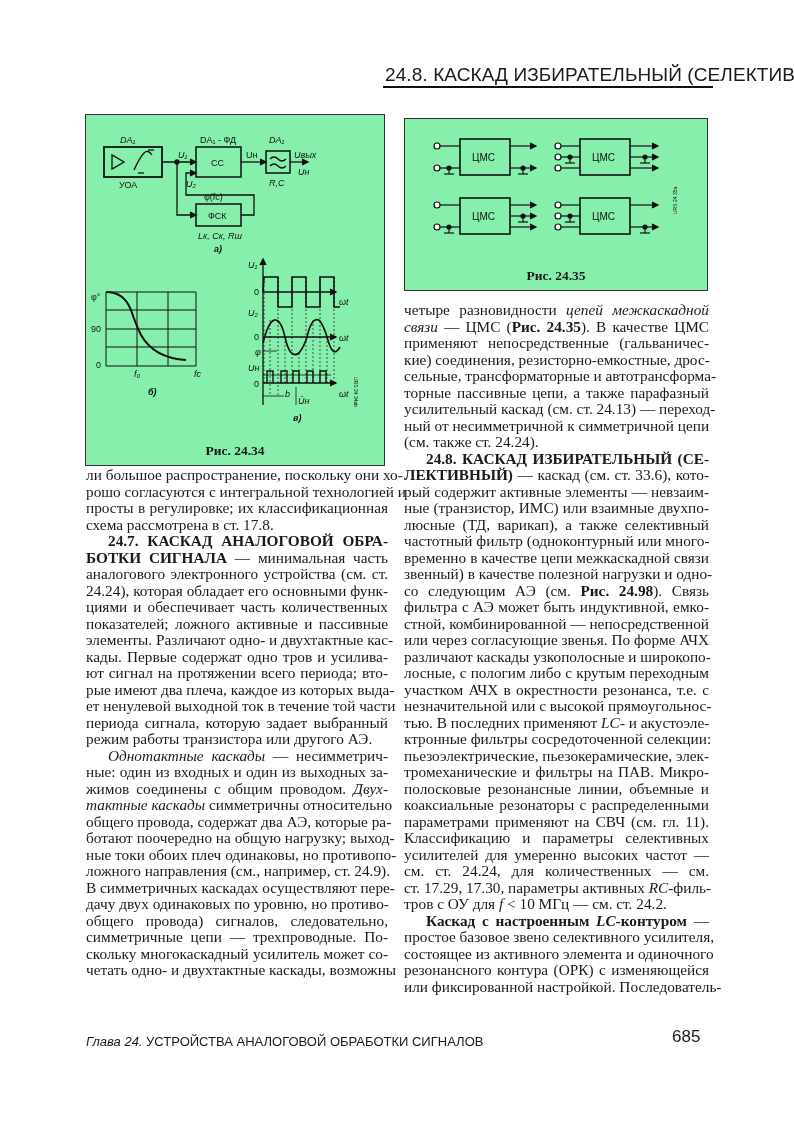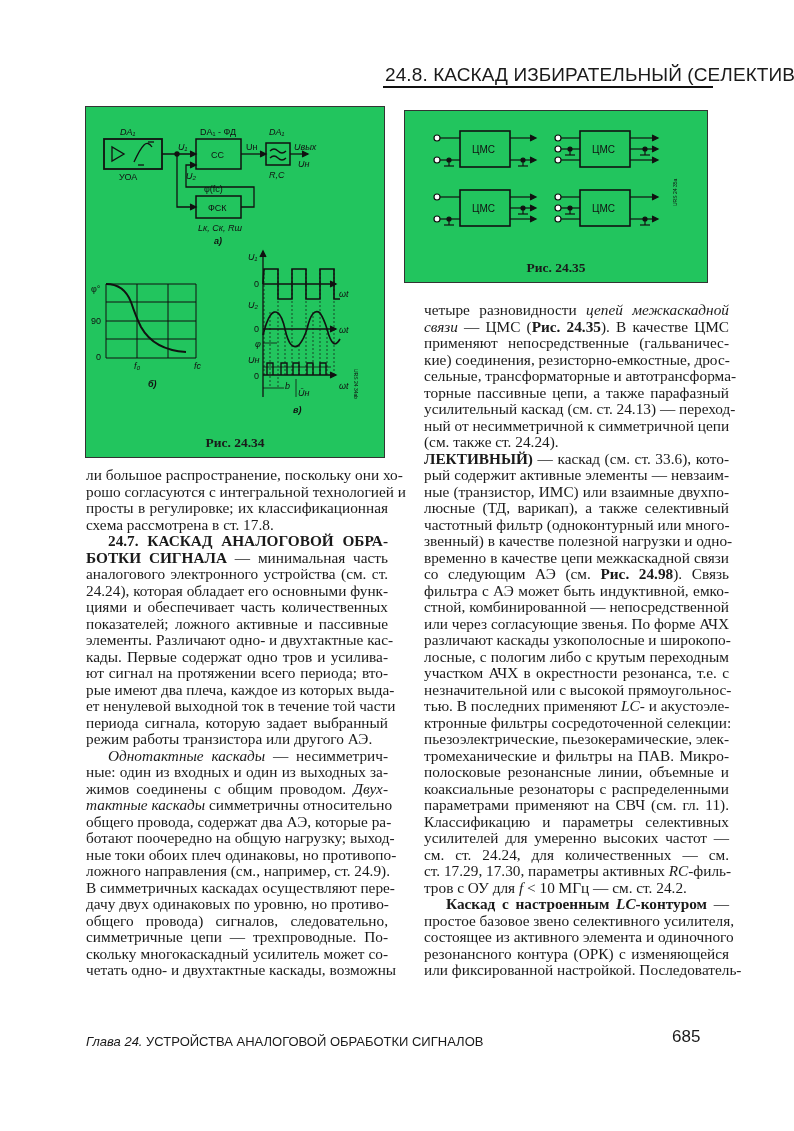--- a/index.html
+++ b/index.html
@@ -1,19 +1,19 @@
 <!DOCTYPE html>
 <html><head>
 <meta charset="utf-8">
 <style>
   html,body{margin:0;padding:0;background:#fff;}
   body{width:794px;height:1131px;position:relative;overflow:hidden;color:#1a1a1a;}
   .hdr{position:absolute;left:385px;top:64px;width:328px;font-family:"Liberation Sans",sans-serif;font-size:19px;letter-spacing:0.1px;white-space:nowrap;}
   .hdr-rule{position:absolute;left:383px;top:86px;width:330px;height:2px;background:#111;}
-  .fig{position:absolute;border:1.5px solid #333;background:#22c55e;}
+  .fig{position:absolute;border:1.5px solid #333;background:#86efac;margin-top:8px;}
   .fig svg{position:absolute;left:0;top:0;}
   .fig-caption{position:absolute;font-family:"Liberation Serif",serif;font-weight:bold;font-size:13.5px;text-align:center;}
   svg text{font-family:"Liberation Sans",sans-serif;}
   .col{position:absolute;font-family:"Liberation Serif",serif;font-size:15.3px;line-height:16.5px;text-align:justify;}
   .ln{display:block;text-align:justify;text-align-last:justify;white-space:nowrap;}
   .ln.last{text-align-last:left;}
   b{font-weight:bold;}
   i{font-style:italic;}
   .footer-left{position:absolute;left:86px;top:1034px;font-family:"Liberation Sans",sans-serif;font-size:13px;white-space:nowrap;}
   .footer-left i{font-style:italic;}
@@ -267,38 +267,39 @@
   <span class="ln">ные токи обоих плеч одинаковы, но противопо-</span>
   <span class="ln">ложного направления (см., например, ст. 24.9).</span>
   <span class="ln">В симметричных каскадах осуществляют пере-</span>
   <span class="ln">дачу двух одинаковых по уровню, но противо-</span>
   <span class="ln">общего провода) сигналов, следовательно,</span>
   <span class="ln">симметричные цепи — трехпроводные. По-</span>
   <span class="ln">скольку многокаскадный усилитель может со-</span>
   <span class="ln">четать одно- и двухтактные каскады, возможны</span>
 </div>
 
-<div class="col" style="left:404px;top:302px;width:305px;margin-left:20px;">
+<div class="col" style="left:404px;top:302px;width:305px;">
   <span class="ln"><span>четыре разновидности </span><i>цепей межкаскадной</i></span>
   <span class="ln"><i>связи</i><span> — ЦМС (</span><b>Рис. 24.35</b><span>). В качестве ЦМС</span></span>
   <span class="ln">применяют непосредственные (гальваничес-</span>
   <span class="ln">кие) соединения, резисторно-емкостные, дрос-</span>
   <span class="ln">сельные, трансформаторные и автотрансформа-</span>
   <span class="ln">торные пассивные цепи, а также парафазный</span>
   <span class="ln">усилительный каскад (см. ст. 24.13) — переход-</span>
   <span class="ln">ный от несимметричной к симметричной цепи</span>
   <span class="ln last">(см. также ст. 24.24).</span>
 
+  <span class="ln" style="padding-left:22px;"><b>24.8. КАСКАД ИЗБИРАТЕЛЬНЫЙ (СЕ-</b></span>
   <span class="ln"><b>ЛЕКТИВНЫЙ)</b><span> — каскад (см. ст. 33.6), кото-</span></span>
   <span class="ln">рый содержит активные элементы — невзаим-</span>
   <span class="ln">ные (транзистор, ИМС) или взаимные двухпо-</span>
   <span class="ln">люсные (ТД, варикап), а также селективный</span>
   <span class="ln">частотный фильтр (одноконтурный или много-</span>
+  <span class="ln">временно в качестве цепи межкаскадной связи</span>
   <span class="ln">звенный) в качестве полезной нагрузки и одно-</span>
-  <span class="ln">временно в качестве цепи межкаскадной связи</span>
   <span class="ln"><span>со следующим АЭ (см. </span><b>Рис. 24.98</b><span>). Связь</span></span>
   <span class="ln">фильтра с АЭ может быть индуктивной, емко-</span>
   <span class="ln">стной, комбинированной — непосредственной</span>
   <span class="ln">или через согласующие звенья. По форме АЧХ</span>
   <span class="ln">различают каскады узкополосные и широкопо-</span>
   <span class="ln">лосные, с пологим либо с крутым переходным</span>
   <span class="ln">участком АЧХ в окрестности резонанса, т.е. с</span>
   <span class="ln">незначительной или с высокой прямоугольнос-</span>
   <span class="ln"><span>тью. В последних применяют </span><i>LC</i><span>- и акустоэле-</span></span>
   <span class="ln">ктронные фильтры сосредоточенной селекции:</span>

